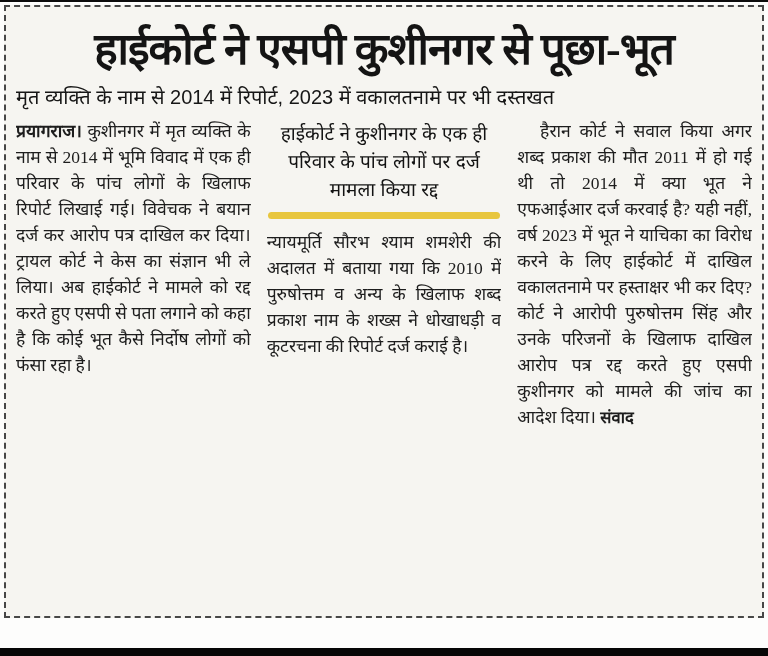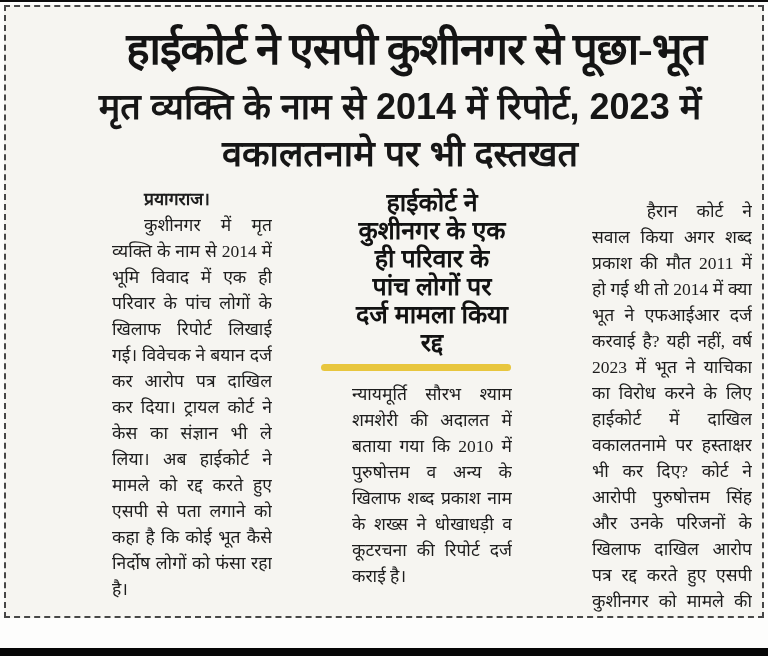--- a/index.html
+++ b/index.html
@@ -1,15 +1,15 @@
 <!DOCTYPE html>
 <html lang="hi"><head>
 <meta charset="utf-8">
 <style>
-  * { box-sizing: border-box; padding-left: 32px; }
+  * { box-sizing: border-box; }
   html, body { margin: 0; padding: 0; }
   body {
     width: 768px; height: 656px;
     font-family: "Liberation Sans", "DejaVu Sans", sans-serif;
     background: #ffffff;
   }
   .screen {
     position: relative;
     width: 768px; height: 656px;
     background: #fdfdfc;
@@ -37,47 +37,46 @@
     font-family: "Liberation Serif", "DejaVu Serif", serif;
     font-weight: 900;
     font-size: 44px;
     line-height: 1.30;
     letter-spacing: -1px;
     color: #141414;
   }
   .headline .hl-line { display: block; }
   .subheadline {
     margin: 2px 0 8px;
-    text-align: center;
-    font-weight: 700;
-    font-size: 36px;
+    font-weight: 400;
+    font-size: 20px;
     line-height: 1.3;
     color: #161616;
   }
   .cols {
     display: flex;
     gap: 16px;
     margin-top: 4px;
   }
   .col { flex: 1 1 0; min-width: 0; overflow: hidden; }
   .body {
     margin: 0 0 3px;
     font-family: "Liberation Serif", "DejaVu Serif", serif;
     font-size: 17.5px;
     line-height: 26px;
     text-align: justify;
     color: #1d1d1d;
   }
-  .indent { text-indent: 1.3em; margin-top: 12px; }
+  .indent { text-indent: 1.3em; }
   .dateline { font-weight: 700; }
   .inset-headline {
     margin: 2px 2px 0;
     text-align: center;
-    font-weight: 700;
-    font-size: 25px;
+    font-weight: 400;
+    font-size: 19px;
     line-height: 28px;
     color: #121212;
   }
   .ybar {
     height: 7px;
     margin: 8px 1px 10px;
     border-radius: 4px;
     background: #e8c63e;
   }
   .correspondent { font-weight: 700; font-family: "Liberation Sans", sans-serif; font-size: 16.5px; }

